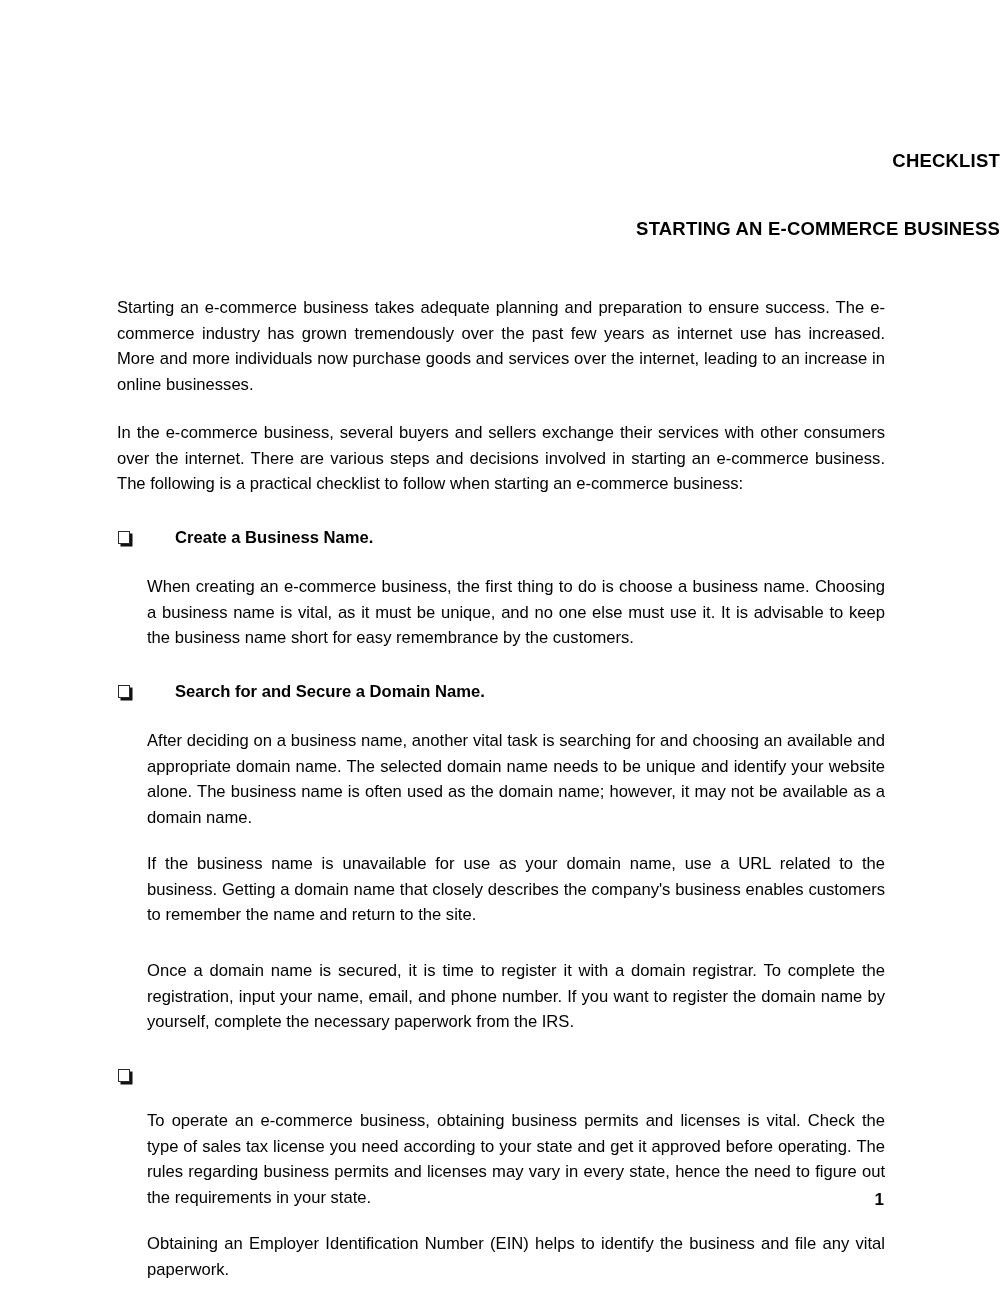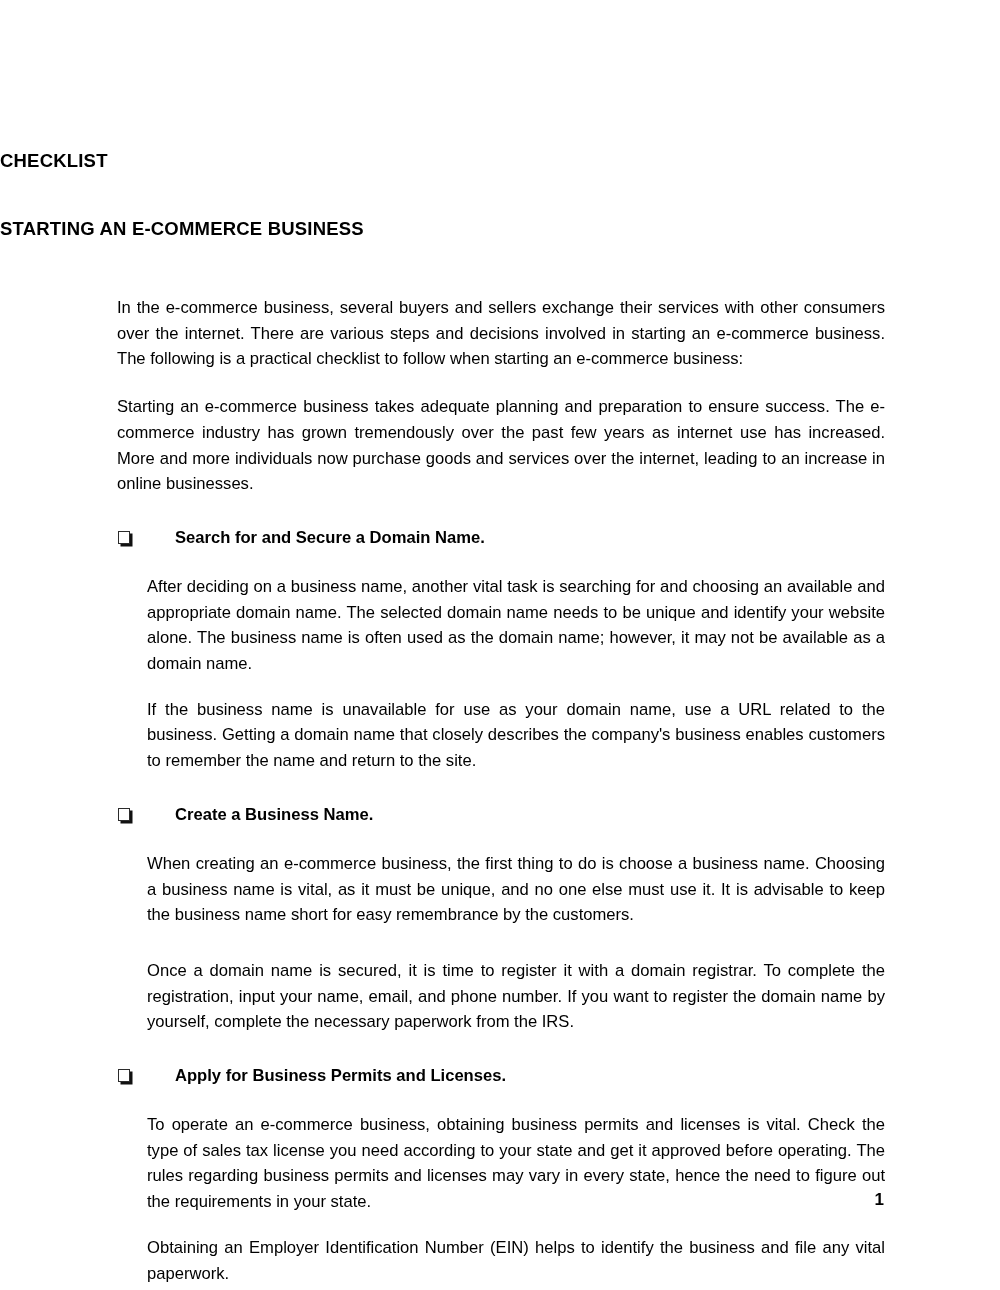--- a/index.html
+++ b/index.html
@@ -18,21 +18,21 @@
     width: 1000px;
     height: 1290px;
     margin: 0 auto;
     background: #ffffff;
     box-sizing: border-box;
     overflow: hidden;
   }
 
   
   .doc-title {
-    text-align: left;
+    text-align: right;
     font-size: 18.5px;
     font-weight: bold;
     letter-spacing: 0.2px;
     margin: 0;
     padding: 0;
     position: absolute;
     left: 0;
     right: 0;
   }
   #title-main { top: 150px; }
@@ -106,55 +106,54 @@
 <body>
 
 <div class="page">
 
   <h1 class="doc-title" id="title-main">CHECKLIST</h1>
 
   <h2 class="doc-title" id="title-sub">STARTING AN E-COMMERCE BUSINESS</h2>
 
   <div class="content">
 
+    <p class="para">Starting an e-commerce business takes adequate planning and preparation to ensure success. The e-commerce industry has grown tremendously over the past few years as internet use has increased. More and more individuals now purchase goods and services over the internet, leading to an increase in online businesses.</p>
+
     <p class="para">In the e-commerce business, several buyers and sellers exchange their services with other consumers over the internet. There are various steps and decisions involved in starting an e-commerce business. The following is a practical checklist to follow when starting an e-commerce business:</p>
 
-    <p class="para">Starting an e-commerce business takes adequate planning and preparation to ensure success. The e-commerce industry has grown tremendously over the past few years as internet use has increased. More and more individuals now purchase goods and services over the internet, leading to an increase in online businesses.</p>
+    <div class="check-item">
+      <div class="check-head">
+        <span class="checkbox"></span>
+        <span class="check-title">Create a Business Name.</span>
+      </div>
+      <div class="item-body">
+        <p class="para">When creating an e-commerce business, the first thing to do is choose a business name. Choosing a business name is vital, as it must be unique, and no one else must use it. It is advisable to keep the business name short for easy remembrance by the customers.</p>
+      </div>
+    </div>
 
     <div class="check-item">
       <div class="check-head">
         <span class="checkbox"></span>
         <span class="check-title">Search for and Secure a Domain Name.</span>
       </div>
       <div class="item-body">
         <p class="para">After deciding on a business name, another vital task is searching for and choosing an available and appropriate domain name. The selected domain name needs to be unique and identify your website alone. The business name is often used as the domain name; however, it may not be available as a domain name.</p>
         <p class="para">If the business name is unavailable for use as your domain name, use a URL related to the business. Getting a domain name that closely describes the company's business enables customers to remember the name and return to the site.</p>
       </div>
     </div>
 
     <div class="check-item">
-      <div class="check-head">
-        <span class="checkbox"></span>
-        <span class="check-title">Create a Business Name.</span>
-      </div>
-      <div class="item-body">
-        <p class="para">When creating an e-commerce business, the first thing to do is choose a business name. Choosing a business name is vital, as it must be unique, and no one else must use it. It is advisable to keep the business name short for easy remembrance by the customers.</p>
-      </div>
-    </div>
-
-    <div class="check-item">
       <div class="item-body">
         <p class="para">Once a domain name is secured, it is time to register it with a domain registrar. To complete the registration, input your name, email, and phone number. If you want to register the domain name by yourself, complete the necessary paperwork from the IRS.</p>
       </div>
     </div>
 
     <div class="check-item">
       <div class="check-head">
         <span class="checkbox"></span>
-        <span class="check-title">Apply for Business Permits and Licenses.</span>
       </div>
       <div class="item-body">
         <p class="para">To operate an e-commerce business, obtaining business permits and licenses is vital. Check the type of sales tax license you need according to your state and get it approved before operating. The rules regarding business permits and licenses may vary in every state, hence the need to figure out the requirements in your state.</p>
         <p class="para">Obtaining an Employer Identification Number (EIN) helps to identify the business and file any vital paperwork.</p>
       </div>
     </div>
 
   </div>
 
   <div class="page-number">1</div>

